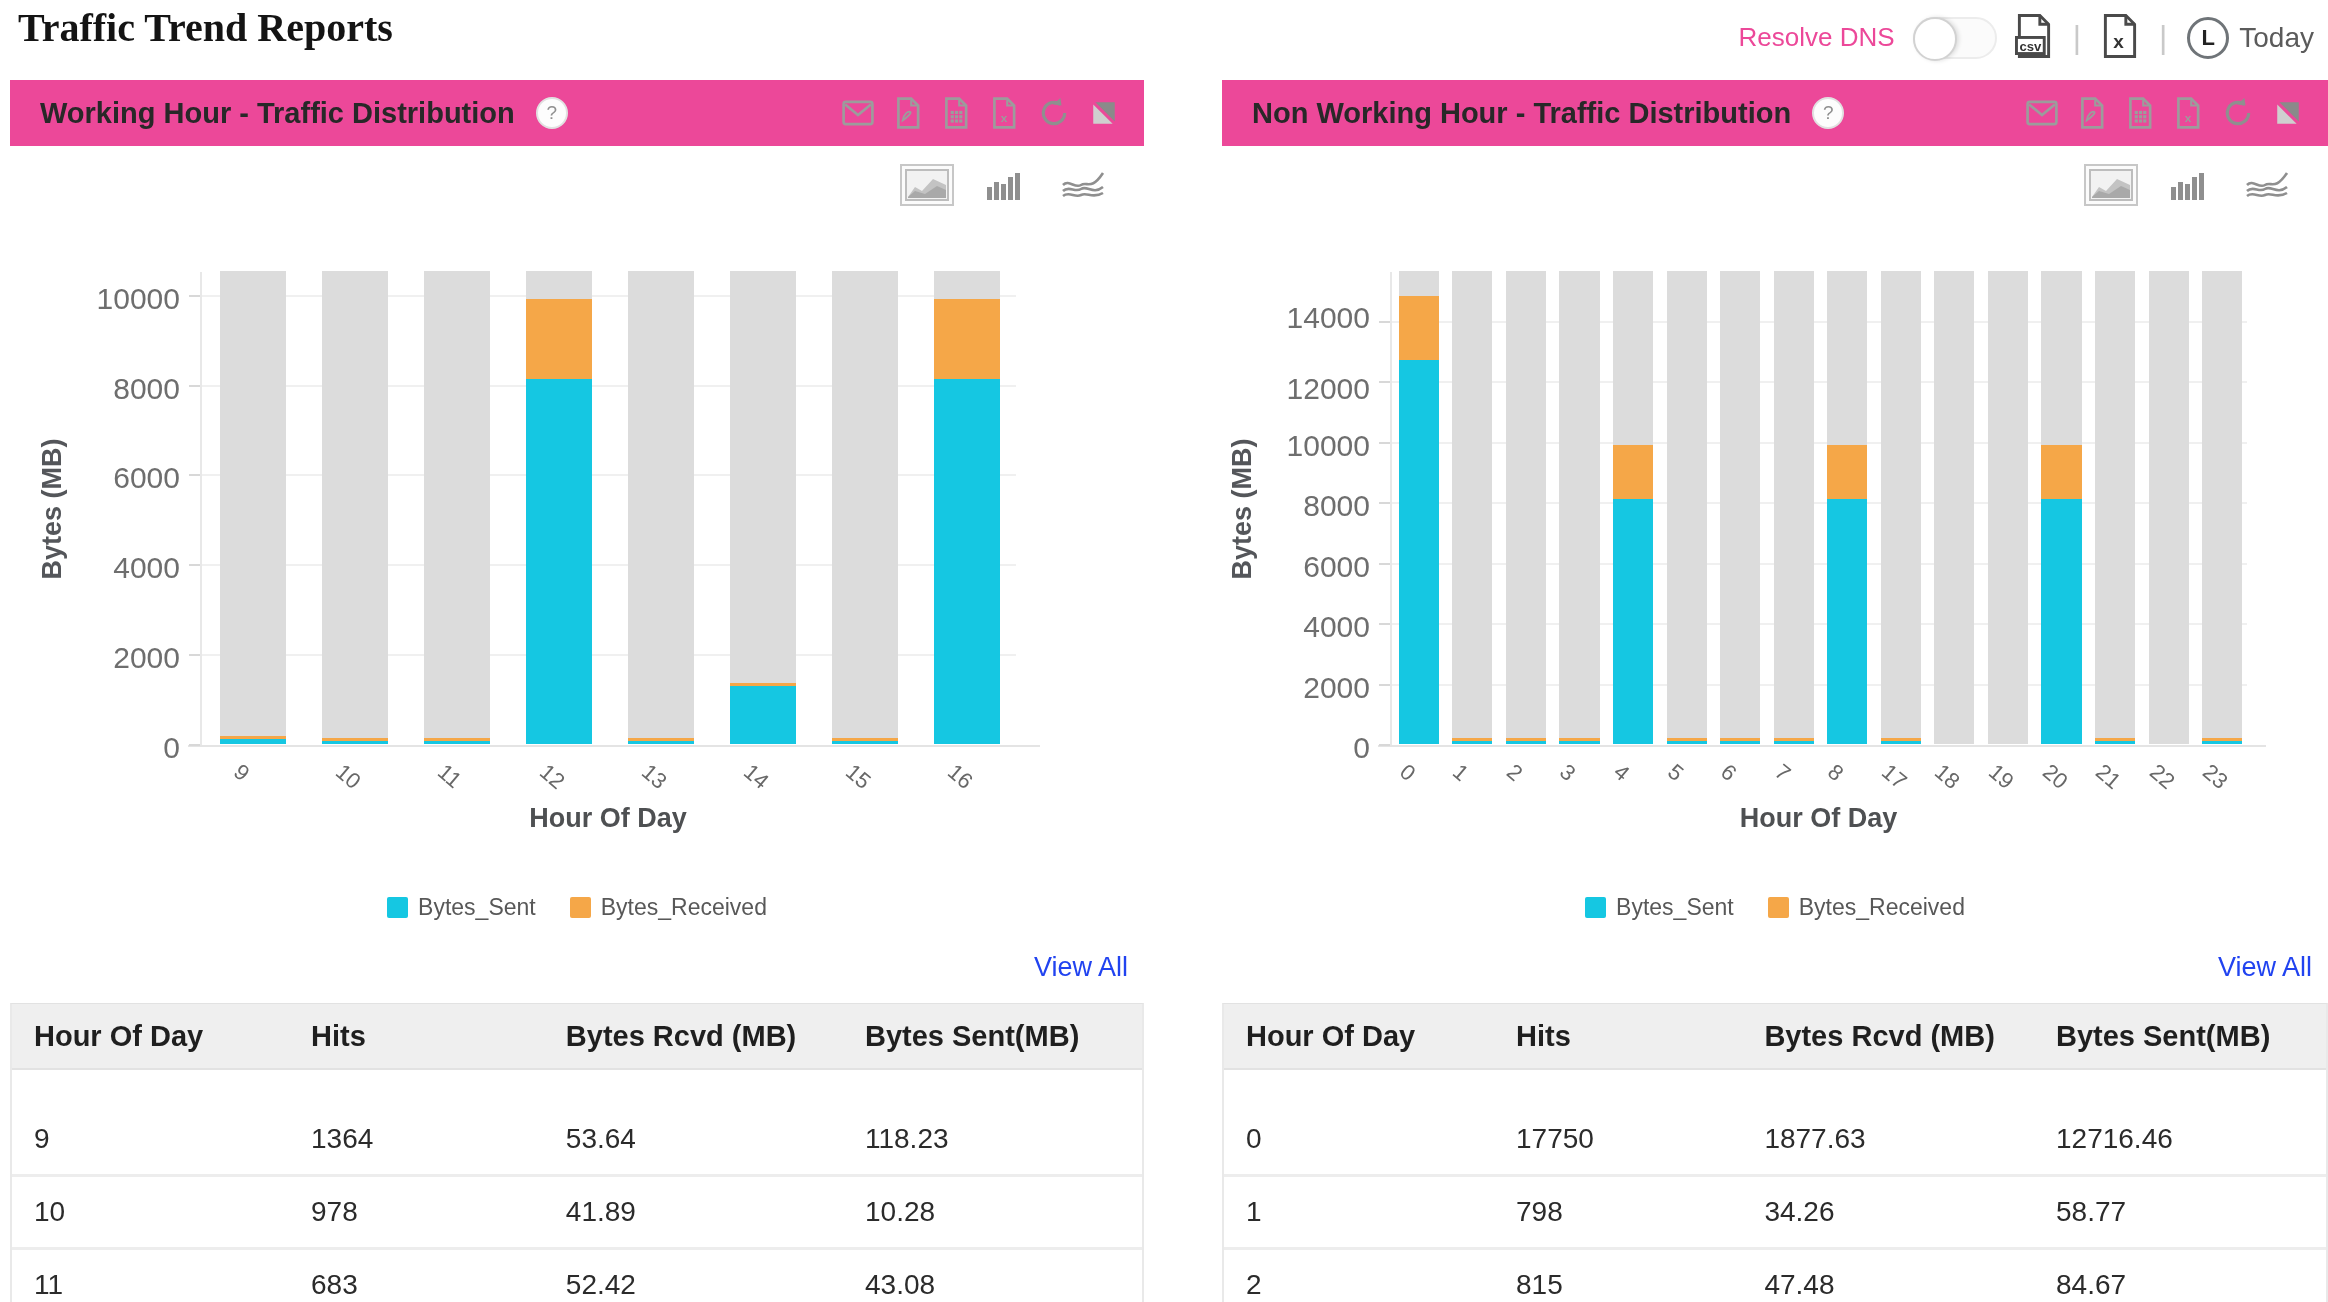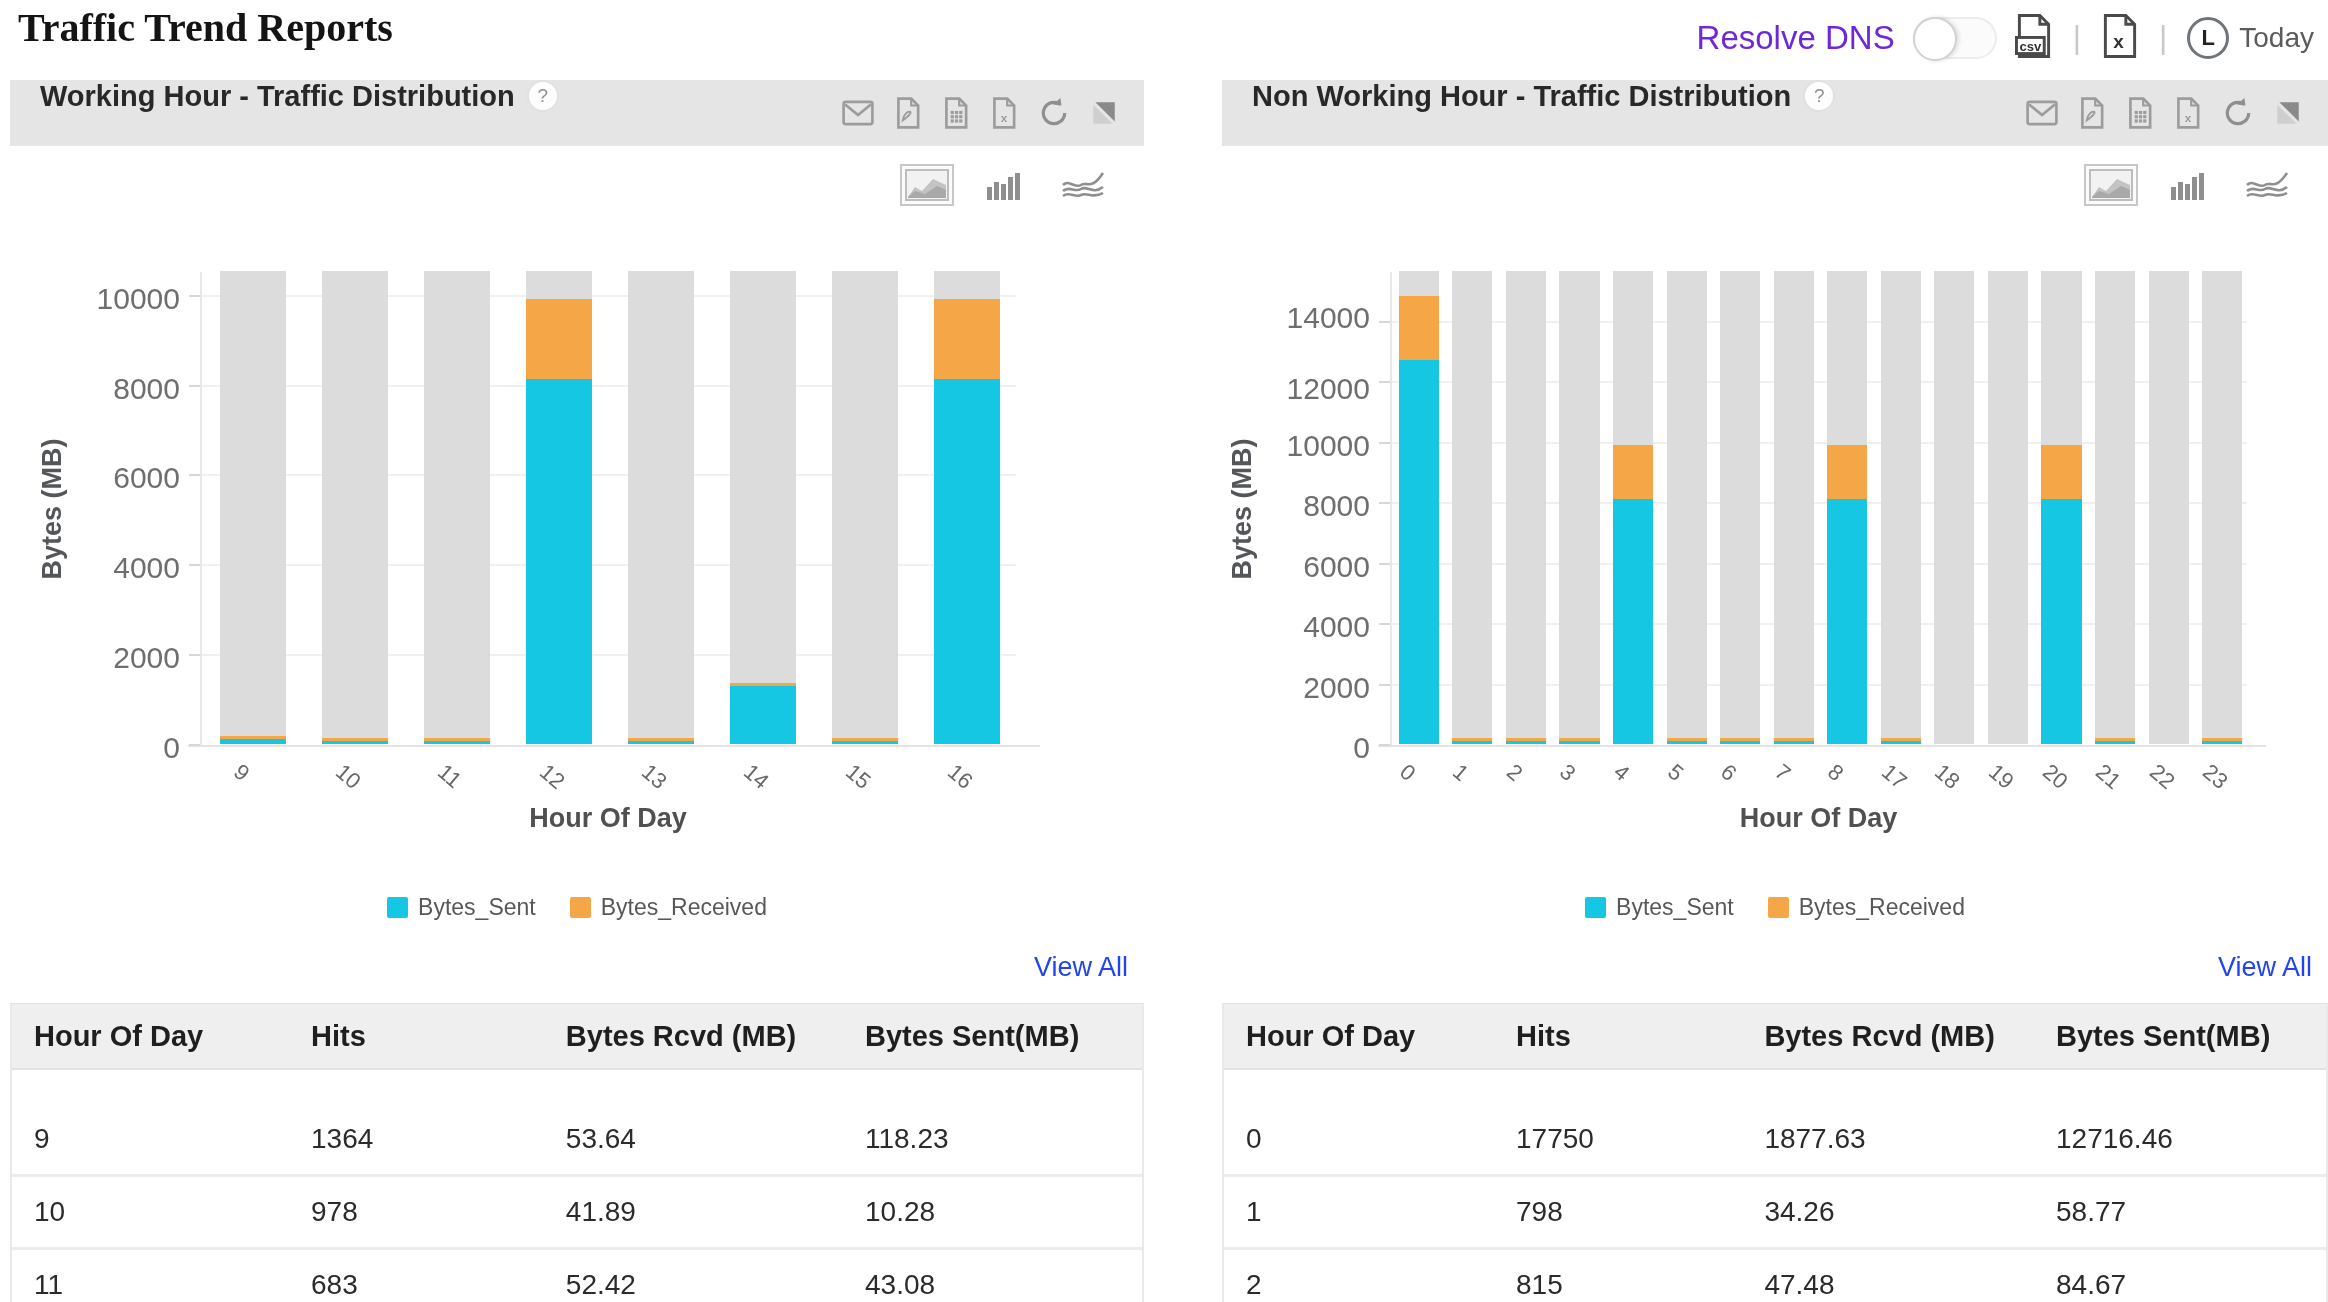--- a/index.html
+++ b/index.html
@@ -3,36 +3,36 @@
 <meta charset="utf-8">
 <style>
   html,body{margin:0;padding:0;background:#fff;}
   .app{position:relative;width:2328px;height:1302px;overflow:hidden;background:#fff;
        font-family:"Liberation Sans",sans-serif;color:#2b2b2b;}
 
   
   .topbar{display:flex;justify-content:space-between;align-items:flex-start;height:80px;padding:6px 14px 0 18px;box-sizing:border-box;}
   .page-title{font-family:"Liberation Serif",serif;font-weight:bold;font-size:40px;color:#141414;line-height:1.1;}
   .top-controls{display:flex;align-items:center;gap:18px;margin-top:8px;}
-  .resolve-label{font-size:33px;color:#6d28d9;}
+  .resolve-label{font-size:26px;color:#ec4899;}
   .toggle{position:relative;width:84px;height:42px;border-radius:22px;background:#fbfbfb;border:2px solid #ececec;box-sizing:border-box;}
   .knob{position:absolute;left:-2px;top:-2px;width:40px;height:40px;border-radius:50%;background:#fff;border:2px solid #d2d2d2;box-shadow:2px 0 4px rgba(0,0,0,.12);}
   .sep{color:#c9c9c9;font-size:32px;padding:0 2px;}
   .icon-btn{display:flex;align-items:center;background:none;border:none;padding:0;cursor:pointer;}
   .time-btn{display:flex;align-items:center;gap:10px;}
   .clock-l{width:42px;height:42px;border-radius:50%;border:3px solid #6f7478;display:flex;align-items:center;justify-content:center;
            font-size:22px;font-weight:bold;color:#222;box-sizing:border-box;background:#fff;}
   .today-label{font-size:28px;color:#5b5b5b;}
 
   
   .panels{display:flex;padding-left:10px;}
   .panel{background:#fff;}
   .panel.p0{width:1134px;margin-right:78px;}
   .panel.p1{width:1106px;}
-  .panel-header{height:66px;background:#e5e5e5;display:flex;padding:0 26px 0 30px;box-sizing:border-box;gap:12px;}
+  .panel-header{height:66px;background:#ec4899;display:flex;align-items:center;padding:0 26px 0 30px;box-sizing:border-box;gap:21px;}
   .panel-title{font-size:29px;font-weight:bold;color:#282828;white-space:nowrap;}
   .help{width:32px;height:32px;border-radius:50%;border:2px solid #e1e1e1;background:#fdfdfd;color:#8f8f8f;font-size:19px;
         display:flex;align-items:center;justify-content:center;box-sizing:border-box;flex:none;}
   .hspacer{flex:1;}
   .hicons{display:flex;align-items:center;gap:20px;}
   .hicons svg{display:block;}
 
   
   .tools{display:flex;justify-content:flex-end;align-items:center;gap:26px;height:46px;margin:16px 34px 0 0;}
   .charticon{display:flex;align-items:center;justify-content:center;padding:3px;border:2px solid transparent;}

